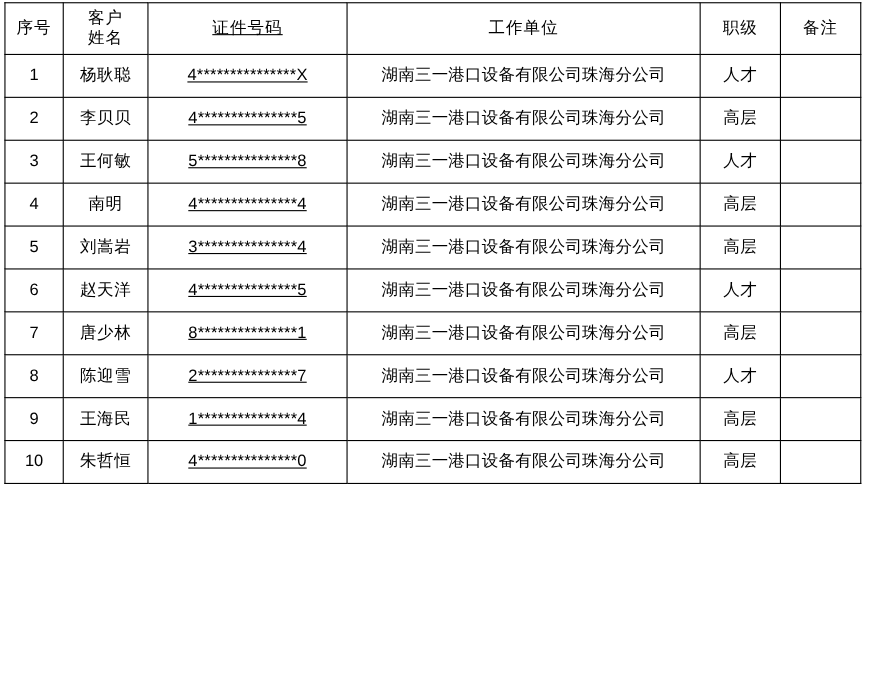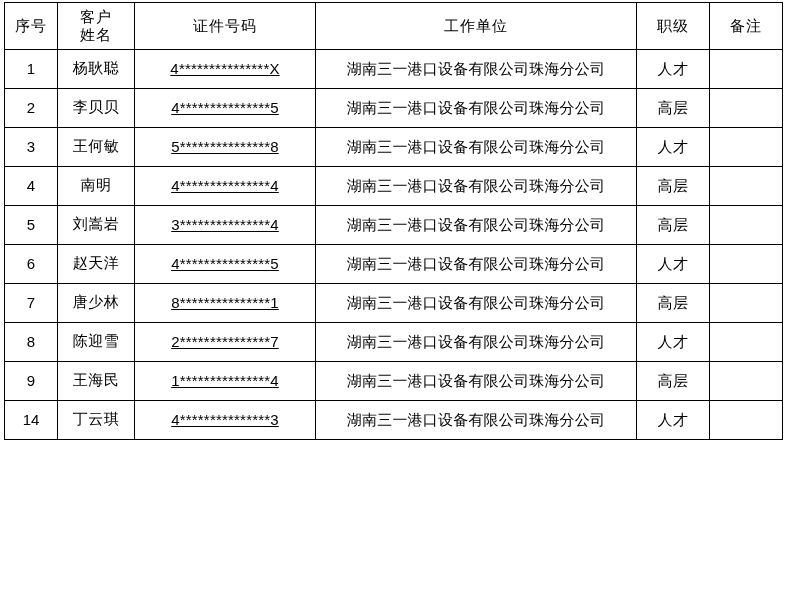--- a/index.html
+++ b/index.html
@@ -36,38 +36,37 @@
     line-height: 1.15;
   }
   thead th {
     height: 46px;
     font-size: 17px;
     font-weight: bold;
     letter-spacing: 1px;
   }
   thead th.h-seq { width: 52px; }
   thead th.h-name { width: 76px; }
-  thead th.h-id { width: 180px; }
+  thead th.h-id { width: 180px; text-decoration: underline; }
   thead th.h-org { width: 320px; }
   thead th.h-rank { width: 72px; }
   thead th.h-note { width: 72px; }
   thead th .two-line {
     display: block;
     line-height: 1.18;
   }
   tbody td {
     height: 38px;
   }
   td.c-seq {
     font-size: 15px;
   }
   td.c-name {
     font-size: 15px;
     letter-spacing: 0.5px;
-    font-family: Liberation Serif, serif;
   }
   td.c-id {
     font-size: 14px;
     letter-spacing: 0.2px;
     font-family: "Liberation Sans", "DejaVu Sans", sans-serif;
     text-align: left;
     padding-left: 6px;
     white-space: nowrap;
     overflow: hidden;
     text-decoration: underline;
@@ -169,22 +168,22 @@
         </tr>
         <tr>
           <td class="c-seq">9</td>
           <td class="c-name">王海民</td>
           <td class="c-id">1***************4</td>
           <td class="c-org">湖南三一港口设备有限公司珠海分公司</td>
           <td class="c-rank">高层</td>
           <td class="c-note"></td>
         </tr>
         <tr>
-          <td class="c-seq">14</td>
-          <td class="c-name">丁云琪</td>
-          <td class="c-id">4***************3</td>
+          <td class="c-seq">10</td>
+          <td class="c-name">朱哲恒</td>
+          <td class="c-id">4***************0</td>
           <td class="c-org">湖南三一港口设备有限公司珠海分公司</td>
-          <td class="c-rank">人才</td>
+          <td class="c-rank">高层</td>
           <td class="c-note"></td>
         </tr>
       </tbody>
   </table>
 </div>
 
 </body></html>

